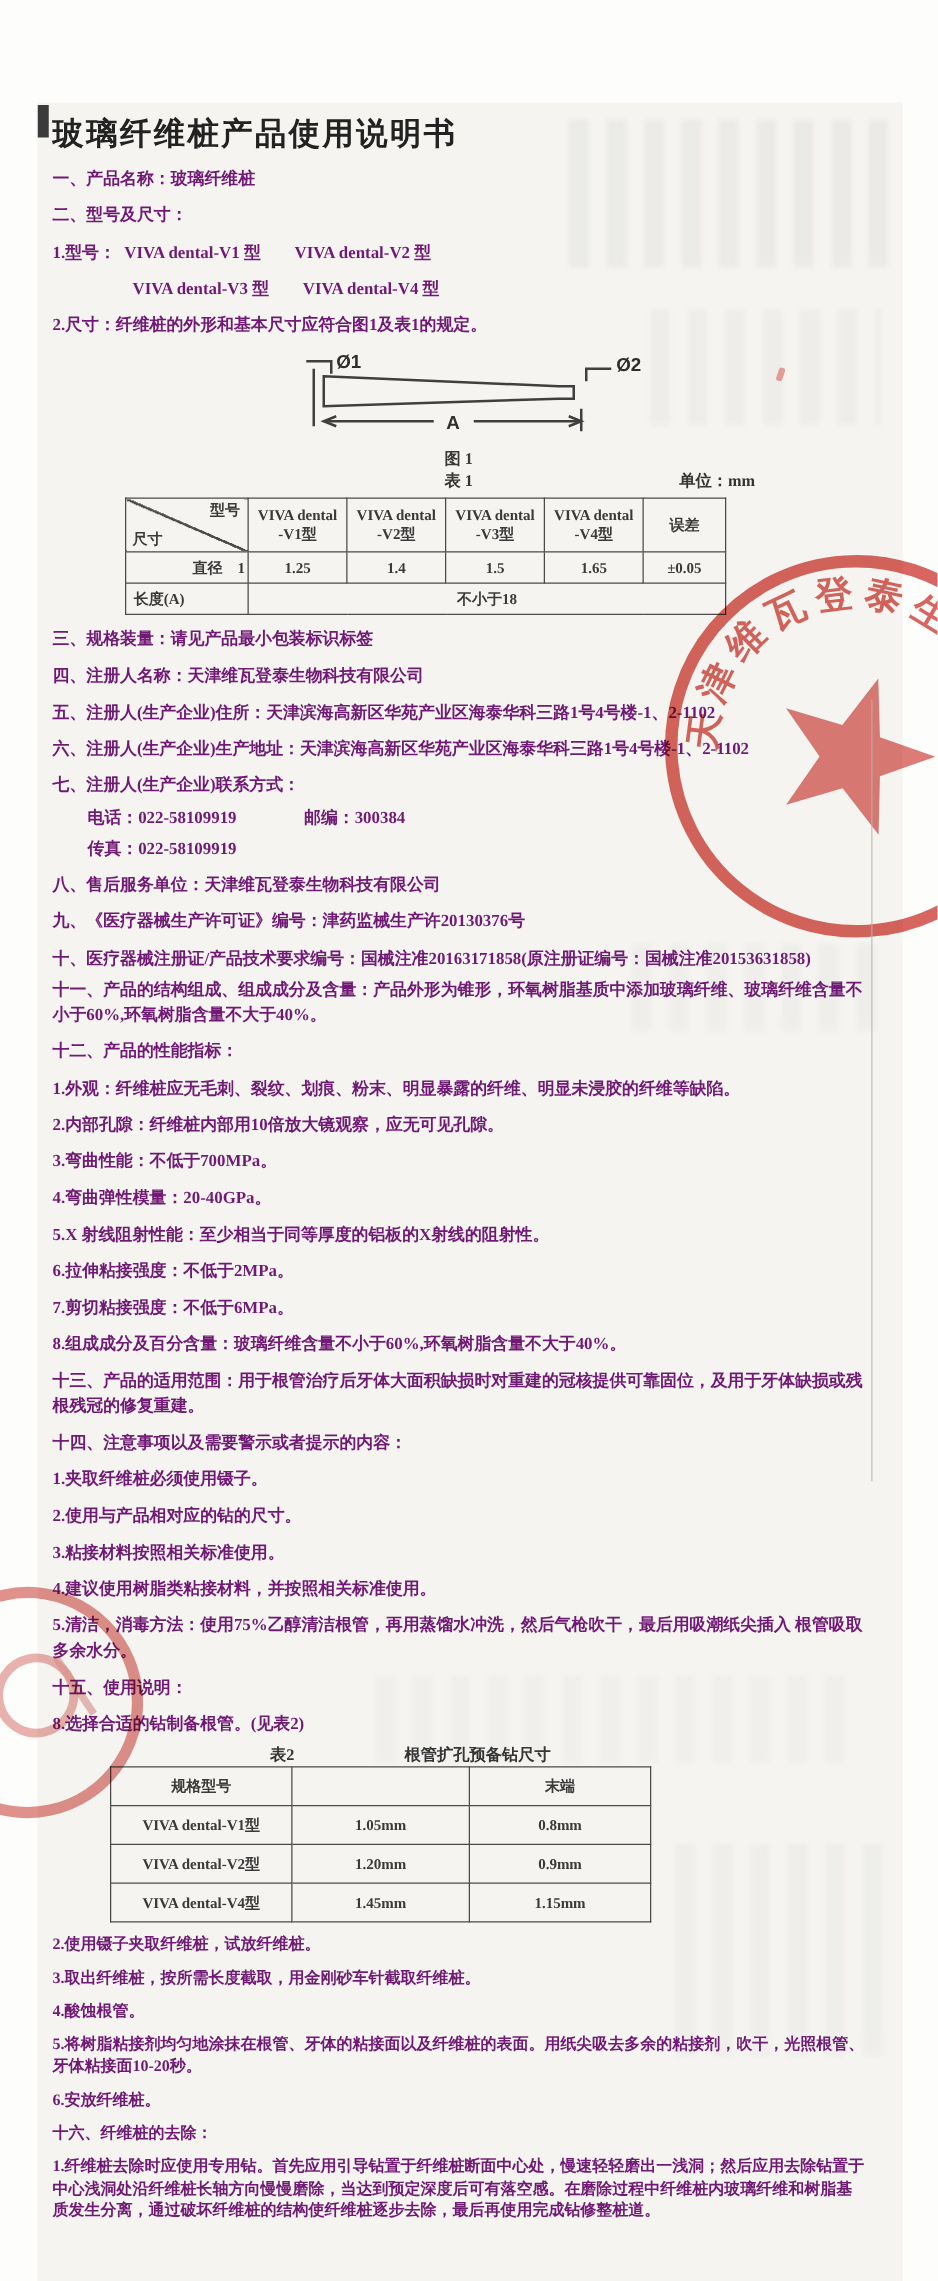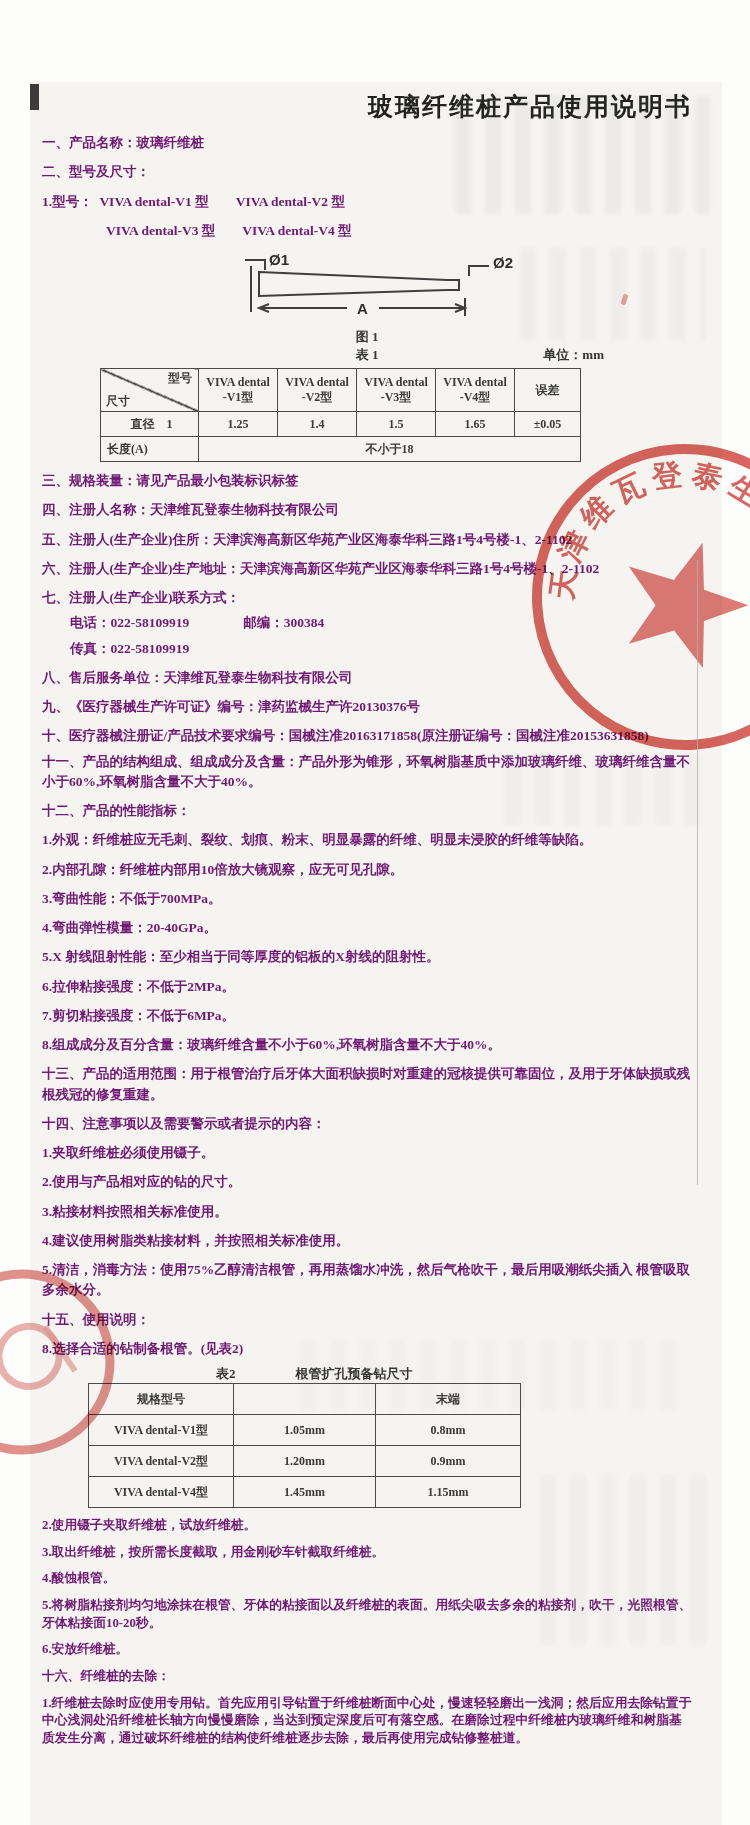--- a/index.html
+++ b/index.html
@@ -9,21 +9,21 @@
     font-family:"Liberation Serif","DejaVu Serif",serif;
     color:#343434;
   }
   .paper{
     position:absolute;left:30px;top:82px;width:692px;height:1743px;
     background:#f5f4f0;overflow:hidden;
   }
   .corner-mark{position:absolute;left:0;top:2px;width:9px;height:26px;background:#3b3b3b;}
   .content{position:relative;padding:4px 30px 0 12px;}
   h1.doc-title{
-    margin:4px 0 10px;text-align:right;
+    margin:4px 0 10px;text-align:left;
     font-size:25px;font-weight:bold;letter-spacing:2px;color:#222;
   }
   .ln{margin:0 0 5px;line-height:1.5;font-size:13.5px;font-weight:600;white-space:pre-wrap;color:#701a75;}
   .ind1{margin-left:28px;}
   .ind2{margin-left:64px;}
   .gap{margin-top:9px;}
   .tight .ln{font-size:12.8px;line-height:1.38;margin-bottom:3px;}
   
   .figure-wrap{width:320px;margin:4px auto 0;}
   .fig-caption,.tbl-caption-row{font-size:13px;font-weight:600;text-align:center;color:#3a3a3a;}
@@ -42,21 +42,21 @@
   #table1 td{height:20px;}
   #table1 .diag{
     position:relative;padding:0;
     background:
       linear-gradient(to top right,transparent calc(50% - 1px),#4a4a4a calc(50% - 1px),#4a4a4a calc(50% + 1px),transparent calc(50% + 1px));
   }
   #table1 .diag .top-lab{position:absolute;right:6px;top:1px;font-size:12px;}
   #table1 .diag .bot-lab{position:absolute;left:5px;bottom:1px;font-size:12px;}
   #table2{margin-left:46px;width:432px;}
   #table2 td,#table2 th{height:26px;font-size:12px;margin-top:28px;}
-  .tbl2-caption{margin-left:46px;width:432px;display:flex;font-size:13px;font-weight:600;margin-top:6px;}
+  .tbl2-caption{margin-left:46px;width:432px;display:flex;font-size:13px;font-weight:600;margin-top:6px;gap:28px;}
   .tbl2-caption .c1{margin-left:128px;}
   .tbl2-caption .c2{margin-left:60px;}
   
   .fig-svg line,.fig-svg path,.fig-svg polyline{stroke:#3f3f3f;stroke-width:2;fill:none;}
   .fig-svg text{fill:#2e2e2e;font-size:15px;font-weight:bold;font-family:"Liberation Sans",sans-serif;}
   
   .seal{position:absolute;mix-blend-mode:multiply;pointer-events:none;}
   
   .fold-line{position:absolute;left:697px;top:560px;width:1px;height:625px;background:#b5b3ae;opacity:.8;}
   .red-tick{position:absolute;left:622px;top:294px;width:5px;height:11px;background:#d4574f;opacity:.55;transform:rotate(18deg);border-radius:2px;}
@@ -76,20 +76,21 @@
   <div class="corner-mark"></div>
 
   <div class="content">
     <h1 class="doc-title">玻璃纤维桩产品使用说明书</h1>
 
     <div id="lines-1">
         <p class="ln">一、产品名称：玻璃纤维桩</p>
         <p class="ln gap">二、型号及尺寸：</p>
         <p class="ln gap">1.型号：  VIVA dental-V1 型        VIVA dental-V2 型</p>
         <p class="ln ind2 gap">VIVA dental-V3 型        VIVA dental-V4 型</p>
+        <p class="ln gap">2.尺寸：纤维桩的外形和基本尺寸应符合图1及表1的规定。</p>
       </div>
 
     <div class="figure-wrap">
       <svg class="fig-svg" width="320" height="78" viewBox="0 0 320 78">
 
         <polyline points="38,14 58,14 58,24"></polyline>
         <text x="62" y="19" id="fig-d1">Ø1</text>
 
         <polyline points="282,20 262,20 262,30"></polyline>
         <text x="286" y="22" id="fig-d2">Ø2</text>
@@ -134,21 +135,21 @@
 -V2型</th>
             <th class="hdr">VIVA dental
 -V3型</th>
             <th class="hdr">VIVA dental
 -V4型</th>
             <th class="hdr">误差</th>
           </tr>
       </thead>
       <tbody id="t1-body">
           <tr>
-            <td style="text-align: center; padding-left: 6px;">直径　1</td>
+            <td style="text-align: right; padding-left: 6px;">直径　1</td>
             <td>1.25</td>
             <td>1.4</td>
             <td>1.5</td>
             <td>1.65</td>
             <td>±0.05</td>
           </tr>
           <tr>
             <td style="text-align: left; padding-left: 6px;">长度(A)</td>
             <td colspan="5">不小于18</td>
           </tr>

